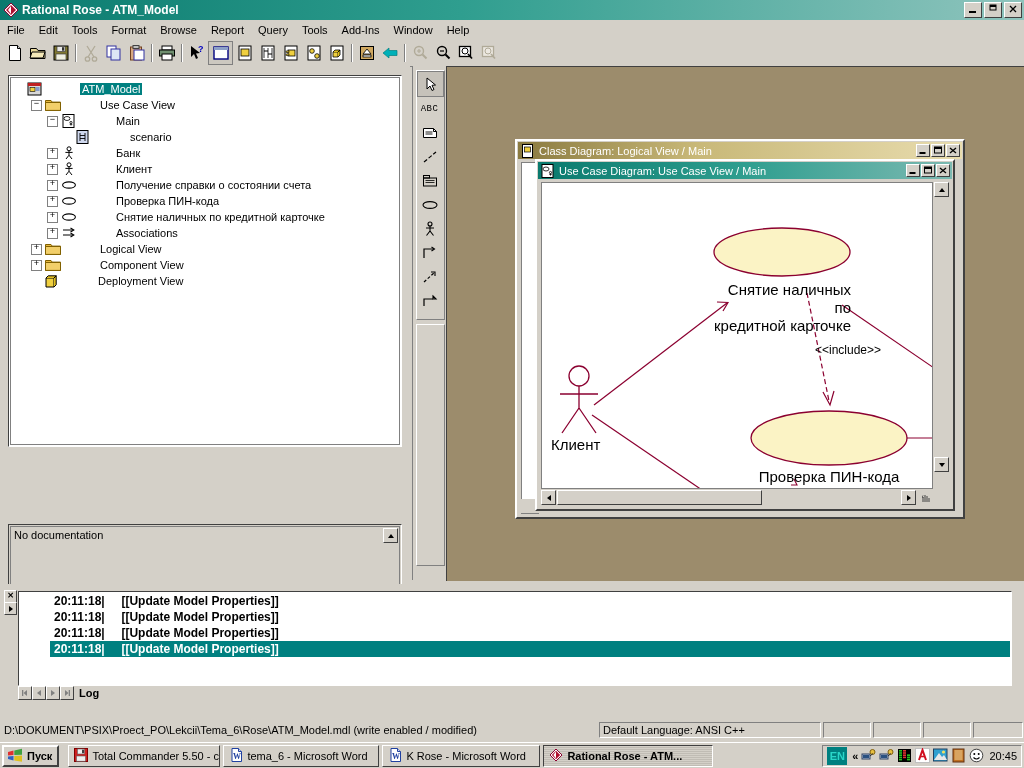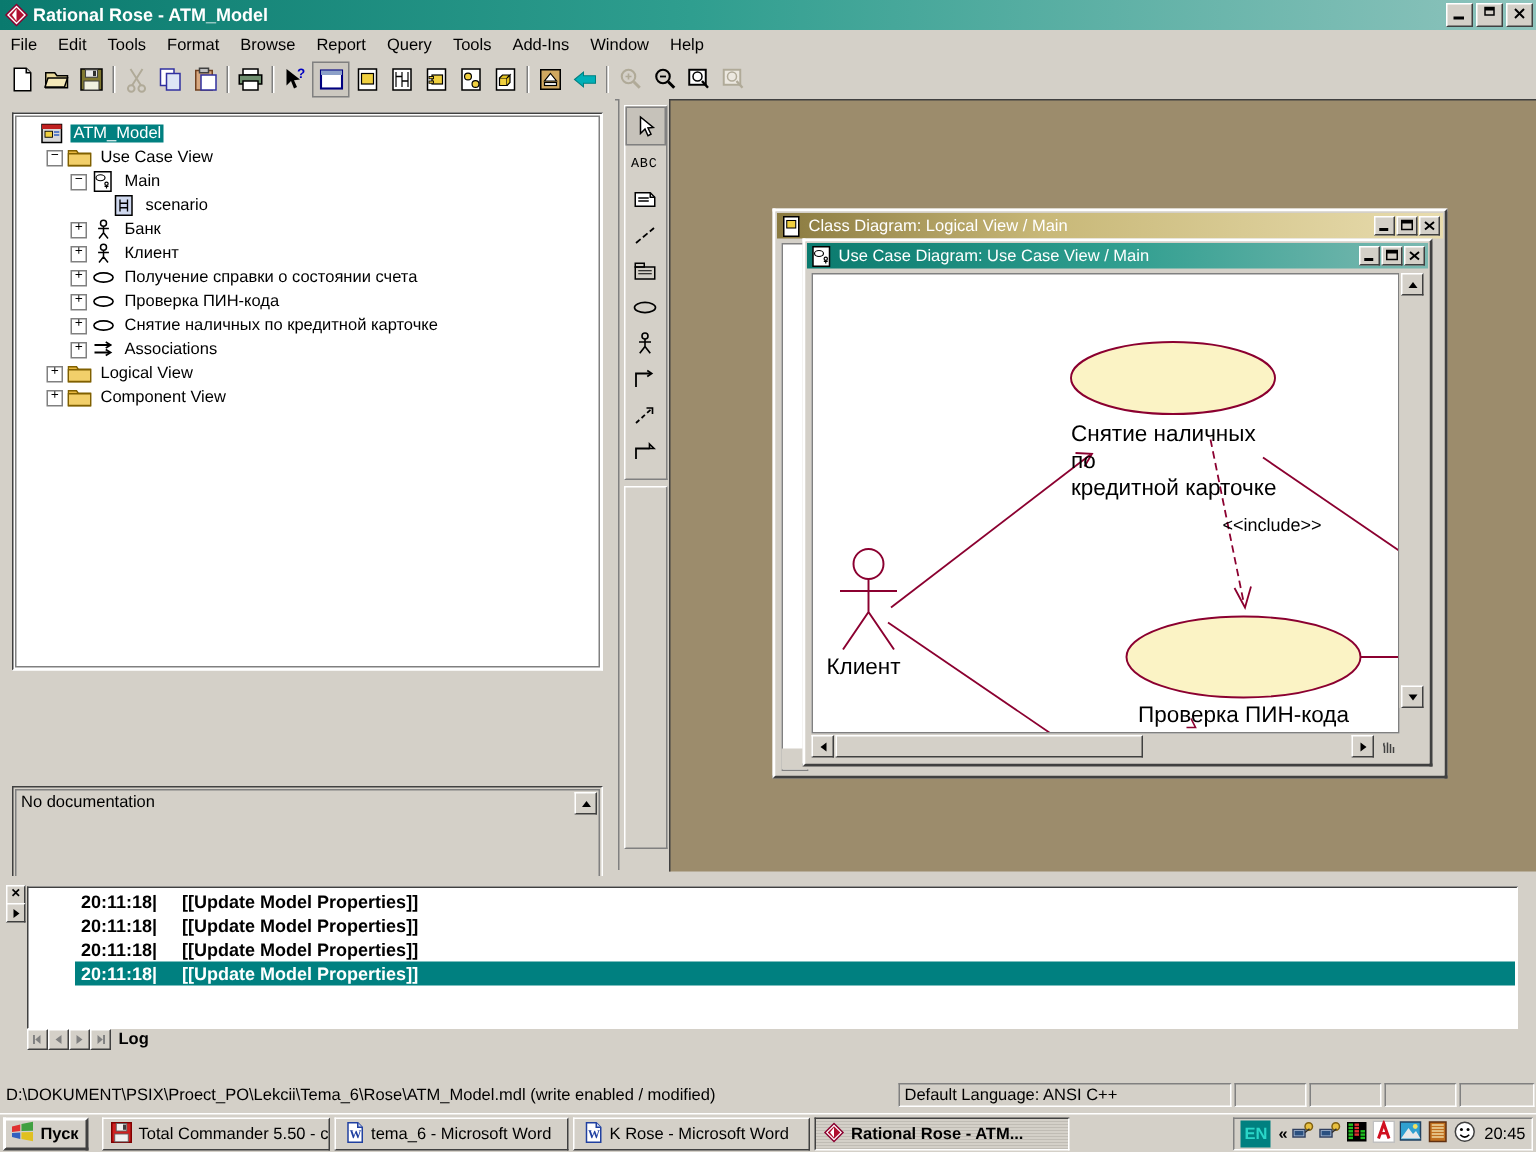--- a/index.html
+++ b/index.html
@@ -62,21 +62,21 @@
     overflow:hidden;
   }
   .treebox-in{position:absolute;inset:1px;background:#fff;border:1px solid #808080;overflow:hidden;}
   .tree{padding:3px 0 0 4px;}
   .trow{height:16px;display:flex;align-items:center;white-space:nowrap;font-size:11px;color:#000;}
   .tpm{width:9px;height:9px;border:1px solid #808080;background:#fff;
        font-size:9px;line-height:7px;text-align:center;color:#000;
        font-family:"Liberation Mono",monospace;margin-right:3px;flex:0 0 auto;}
   .tspace{width:12px;flex:0 0 auto;}
   .ticon{width:16px;height:14px;margin-right:4px;flex:0 0 auto;display:flex;align-items:center;justify-content:center;}
-  .tlabel{padding:0 2px;}
+  .tlabel{padding:0 2px;margin-left:33px;}
   .tlabel.sel{background:#008080;color:#fff;}
 
   .docbox{
     position:absolute;left:8px;top:458px;width:392px;height:110px;
     background:#d4d0c8;
     border-top:1px solid #404040;border-left:1px solid #404040;
     border-right:1px solid #fff;border-bottom:1px solid #fff;
   }
   .docbox-in{position:absolute;left:1px;top:1px;right:1px;bottom:1px;border:1px solid #808080;background:#d4d0c8;}
   .doctext{position:absolute;left:3px;top:2px;font-size:11px;color:#000;}
@@ -508,20 +508,31 @@
             <div class="trow">
               <span style="width: 16px; flex: 0 0 auto;"></span>
               <span class="tpm">+</span>
               <span class="ticon">
                 <svg width="16" height="14" viewBox="0 0 16 14">
                   <path d="M0.5 2.5 h5.5 l1.2 1.6 h8.3 v8.4 h-15 z" fill="#e8b840" stroke="#806000"></path>
                   <path d="M0.5 4.5 h15 v7.9 h-15 z" fill="#f2cf6a" stroke="#806000"></path>
                 </svg>
               </span>
               <span class="tlabel">Component View</span>
+            </div>
+            <div class="trow">
+              <span style="width: 16px; flex: 0 0 auto;"></span>
+              <span class="tspace"></span>
+              <span class="ticon">
+                <svg width="16" height="14" viewBox="0 0 16 14">
+                  <path d="M3 4 h8 v9 h-8 z" fill="#f0d040" stroke="#000"></path>
+                  <path d="M3 4 l2.2-2.2 h8 L11 4 M11 4 l2.2-2.2 v9 L11 13" fill="#e0be20" stroke="#000"></path>
+                </svg>
+              </span>
+              <span class="tlabel">Deployment View</span>
             </div>
           </div>
       </div>
     </div>
 
     <div class="docbox">
       <div class="docbox-in">
         <div class="doctext">No documentation</div>
         <div class="sb-v">
           <div class="sb-btn">
@@ -678,21 +689,21 @@
             <path d="M281 209 L288 222 L292 208" stroke="#8b0030" stroke-width="1.2" fill="none"></path>
 
             <ellipse cx="240" cy="69" rx="68" ry="24" fill="#fbf3c5" stroke="#8b0030" stroke-width="1.3"></ellipse>
 
             <ellipse cx="287" cy="255" rx="78" ry="27" fill="#fbf3c5" stroke="#8b0030" stroke-width="1.3"></ellipse>
 
             <circle cx="37" cy="193" r="10" fill="none" stroke="#8b0030" stroke-width="1.3"></circle>
             <path d="M37 203 v22 M18 211 h38 M37 225 L20 250 M37 225 L54 250" stroke="#8b0030" stroke-width="1.3" fill="none"></path>
           </svg>
 
-          <div style="position:absolute;left:172px;top:98px;width:137px;text-align:left;font-size:15px;color:#000;line-height:18px;">
+          <div style="position:absolute;left:172px;top:98px;width:137px;text-align:right;font-size:15px;color:#000;line-height:18px;">
             <div>Снятие наличных по</div>
             <div>кредитной карточке</div>
           </div>
 
           <div style="position:absolute;left:197px;top:285px;width:180px;text-align:center;font-size:15px;color:#000;">Проверка ПИН-кода</div>
 
           <div style="position:absolute;left:9px;top:253px;font-size:15px;color:#000;">Клиент</div>
 
           <div style="position:absolute;left:273px;top:160px;font-size:12px;color:#000;">&lt;&lt;include&gt;&gt;</div>
         </div>

